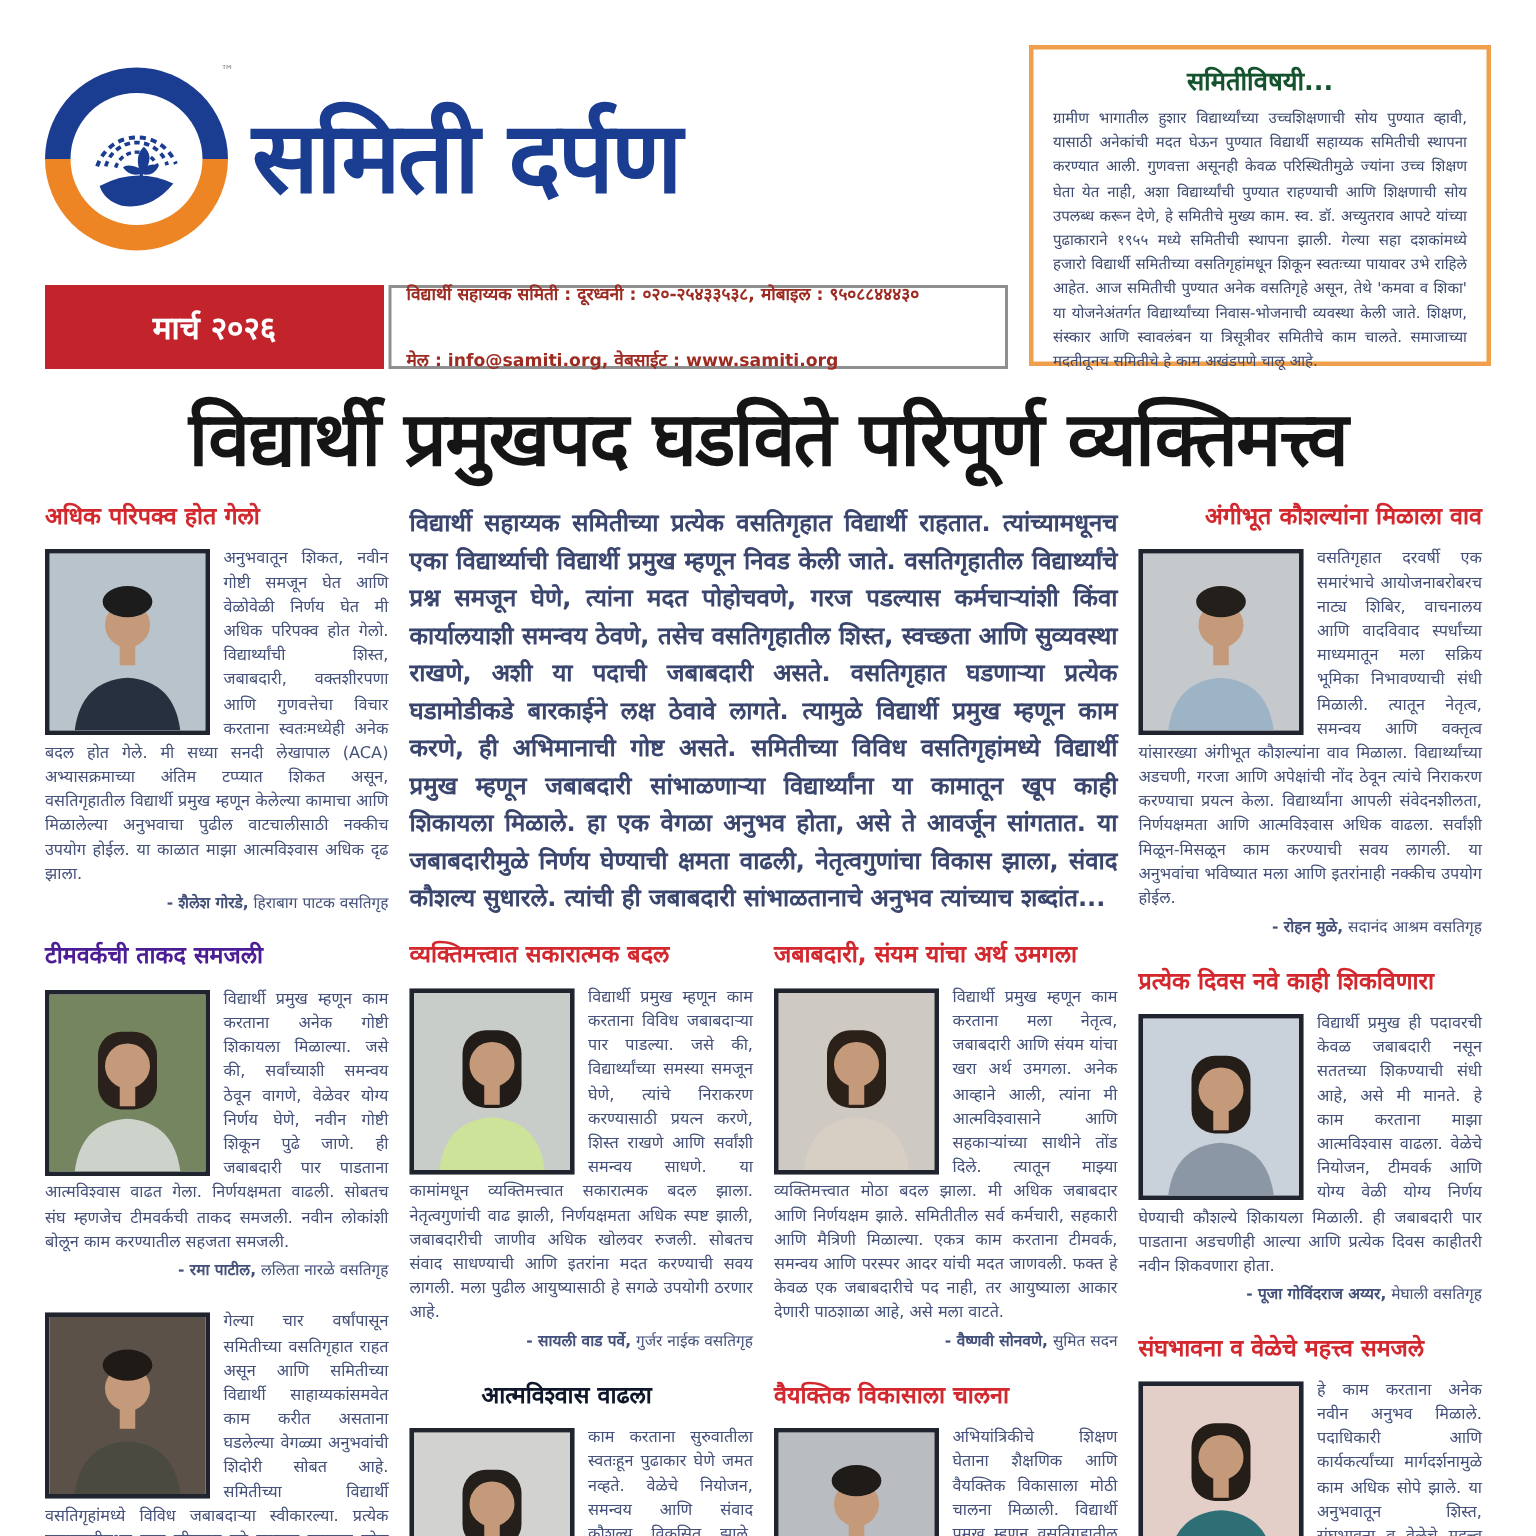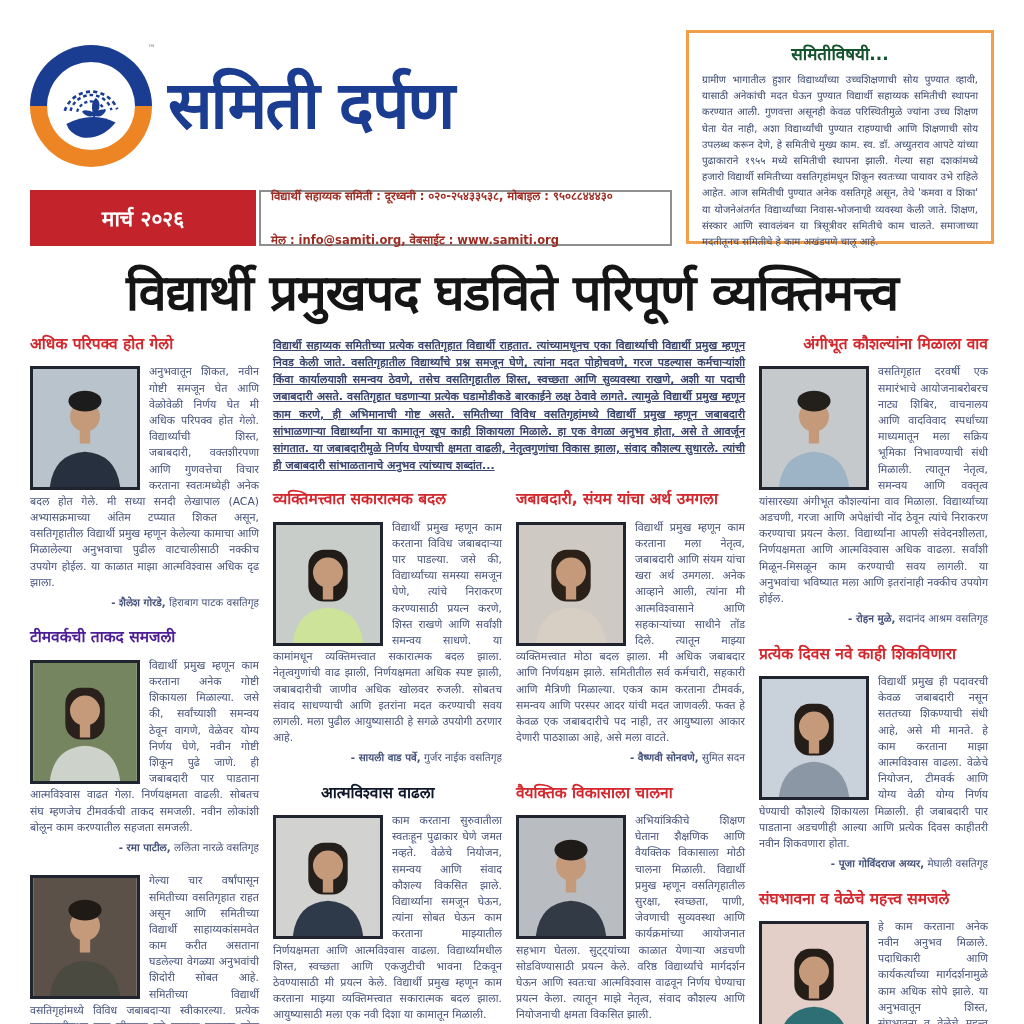--- a/index.html
+++ b/index.html
@@ -29,21 +29,21 @@
   .about-h{font-size:17px;font-weight:bold;margin:0 0 7px 0;}
   .about-p{font-size:10px;text-align:justify;line-height:1.62;margin:0;}
   
   .headline{text-align:center;font-weight:bold;font-size:50px;color:#151515;letter-spacing:-1px;margin:20px 0 14px 0;line-height:1.1;}
   
   .content{display:flex;gap:14px;align-items:flex-start;}
   .colA,.colD{width:229px;flex:0 0 229px;}
   .colMid{width:472px;flex:0 0 472px;}
   .midrow{display:flex;gap:14px;}
   .midcol{width:229px;flex:0 0 229px;}
-  .intro{font-size:11px;font-weight:600;text-align:justify;line-height:1.56;margin:2px 0 16px 0;text-decoration:underline;}
+  .intro{font-size:16px;font-weight:600;text-align:justify;line-height:1.56;margin:2px 0 16px 0;}
   article{margin-bottom:18px;}
   .art-h{font-size:15.5px;font-weight:bold;margin:0 0 10px 0;line-height:1.25;}
   .art-body{font-size:10.8px;text-align:justify;line-height:1.5;}
   .photo{float:left;width:104px;height:118px;border:3px solid #20242f;margin:2px 9px 3px 0;background:#ccc;}
   .photo svg{display:block;width:100%;height:100%;}
   .photo .hair-long{display:none;}
   .photo.female .hair-long{display:block;}
   .photo.female .hair-short{display:none;}
   .byline{text-align:right;font-size:10.3px;margin-top:4px;}
   .byline .b-name{font-weight:bold;}

